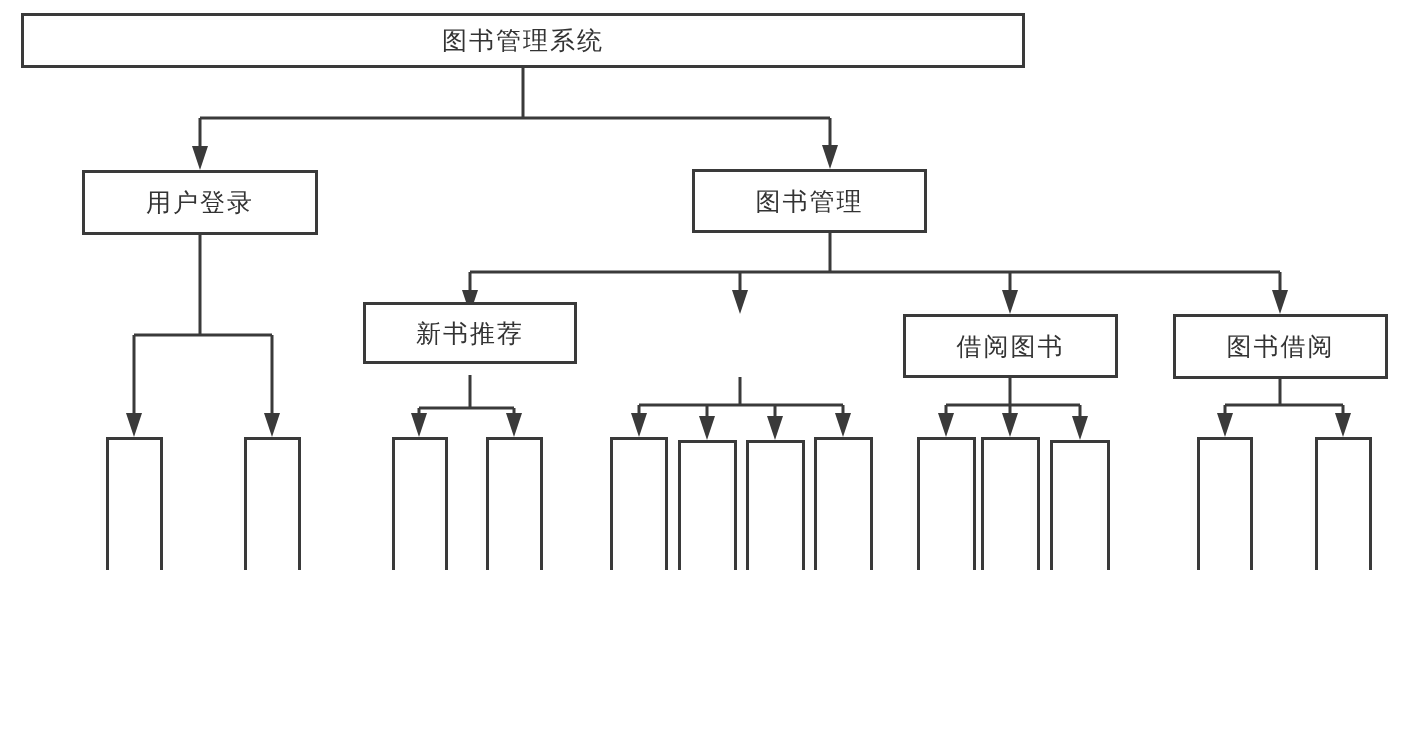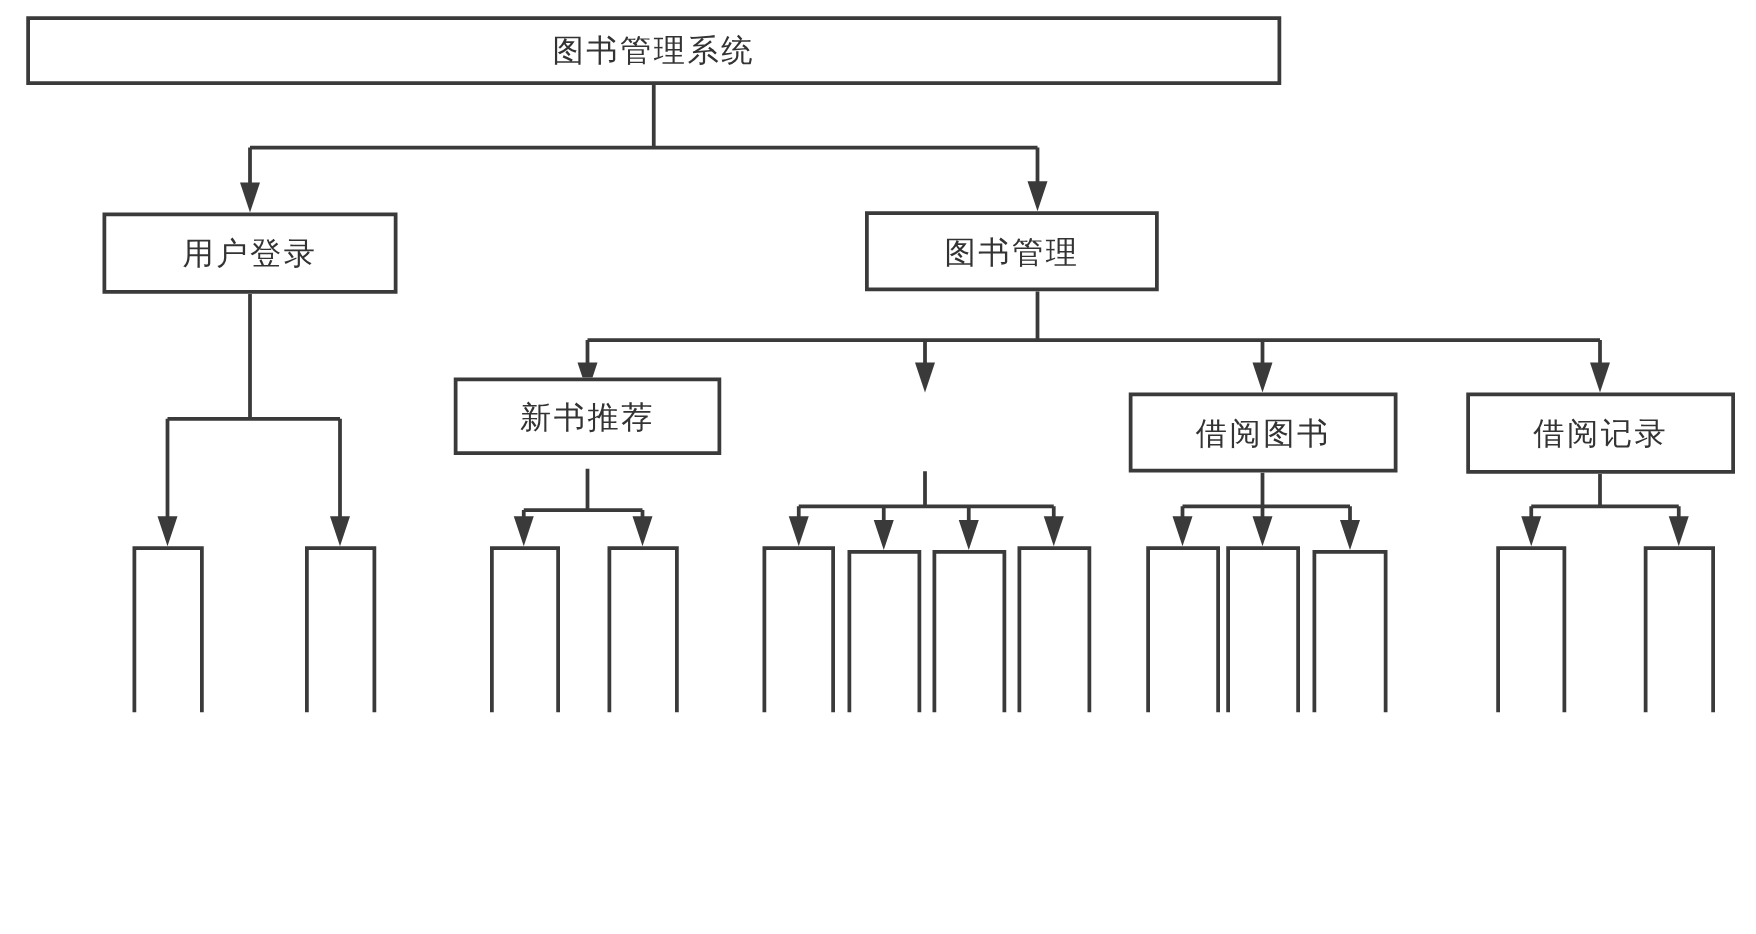--- a/index.html
+++ b/index.html
@@ -110,21 +110,21 @@
     <span>图书管理</span>
   </div>
 
   <div class="box h" style="left:363px;top:302px;width:214px;height:62px">
     <span>新书推荐</span>
   </div>
   <div class="box h" style="left:903px;top:314px;width:215px;height:64px">
     <span>借阅图书</span>
   </div>
   <div class="box h" style="left:1173px;top:314px;width:215px;height:65px">
-    <span>借阅记录</span>
+    <span>图书借阅</span>
   </div>
 
   <div class="box v" style="left:106px;top:437px;width:57px;height:300px">
     <span>用户登录</span>
   </div>
   <div class="box v" style="left:244px;top:437px;width:57px;height:300px">
     <span>注销登录</span>
   </div>
 
   <div class="box v" style="left:392px;top:437px;width:56px;height:300px">

